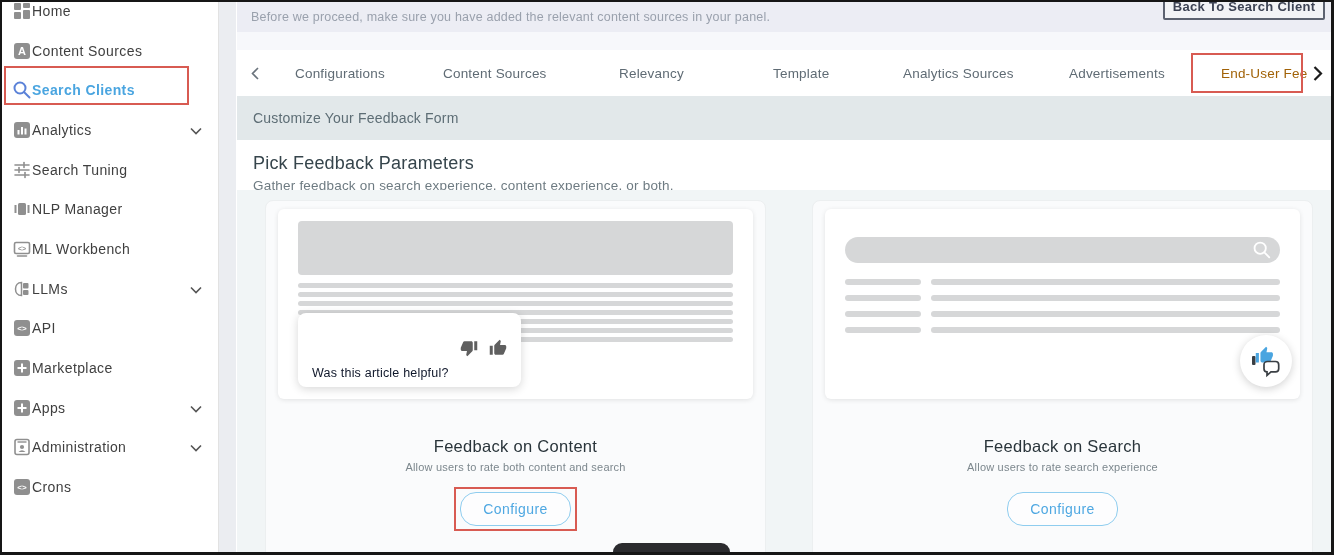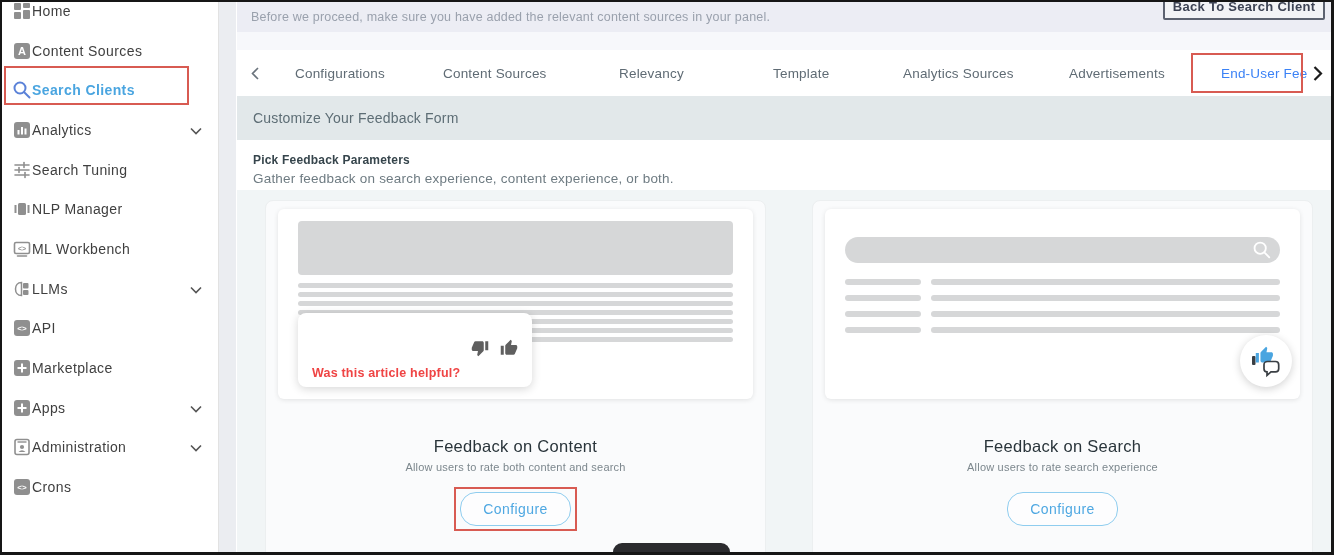--- a/index.html
+++ b/index.html
@@ -27,44 +27,44 @@
               border:2px solid #5c6270; border-radius:2px; color:#3d4354; font-size:13px; font-weight:600;
               letter-spacing:.3px; display:flex; justify-content:center; align-items:flex-end;
               padding-bottom:4px; cursor:pointer; font-family:inherit; }
 
   .panel { position:absolute; top:48px; left:0; right:0; bottom:0; background:#fff; }
 
   
   .tabbar { position:relative; height:46px; background:#fff; }
   .tab { position:absolute; top:0; height:46px; display:flex; align-items:center; font-size:13.5px;
          color:#5f6b74; letter-spacing:.2px; cursor:pointer; white-space:nowrap; }
-  .tab.active { color:#3b82f6; }
+  .tab.active { color:#a16207; }
   .tab-chev { position:absolute; top:0; height:46px; display:flex; align-items:center; cursor:pointer; }
   .tab-annotation { position:absolute; left:954px; top:3px; width:112px; height:40px;
                     border:2px solid #d85b52; pointer-events:none; }
 
   .section-header { height:44px; background:#e2e8ea; display:flex; align-items:center; padding-left:16px;
                     font-size:14px; color:#5d6d75; letter-spacing:.2px; }
 
   .intro { background:#fff; padding:13px 16px 0 16px; height:62px; }
-  .intro-title { font-size:12px; font-weight:700; color:#36454c; letter-spacing:.2px; }
+  .intro-title { font-size:18px; font-weight:400; color:#36454c; letter-spacing:.2px; }
   .intro-sub { font-size:13.5px; color:#6e7b82; margin-top:4px; letter-spacing:.2px; }
 
   
   .cards-area { position:absolute; top:140px; left:0; right:0; bottom:0; background:#f1f5f6;
                 padding:10px 0 0 28px; display:flex; gap:46px; overflow:hidden; }
   .card { width:501px; height:380px; background:#fafbfc; border:1px solid #eceff0; border-radius:8px; }
   .preview { position:relative; margin:8px 12px 0 12px; height:190px; background:#fff; border-radius:6px;
              box-shadow:0 1px 5px rgba(0,0,0,.10); padding:12px 20px; }
   .big-block { height:54px; background:#d6d7d8; border-radius:4px; }
   .lines { margin-top:8px; }
   .line { height:5px; background:#d6d7d8; border-radius:2.5px; margin-bottom:4px; }
   .helpful-pill { position:absolute; left:20px; bottom:12px; background:#fff; border-radius:8px;
                   box-shadow:0 2px 10px rgba(0,0,0,.16); padding:7px 14px; display:flex; align-items:center; gap:11px; }
-  .helpful-label { font-size:12.5px; font-weight:700; color:#ef4444; letter-spacing:.2px; white-space:nowrap;margin-top:46px; }
+  .helpful-label { font-size:12.5px; font-weight:400; color:#0f172a; letter-spacing:.2px; white-space:nowrap;margin-top:46px; }
   .search-pill { position:relative; margin-top:16px; height:26px; background:#d6d7d8; border-radius:13px; }
   .search-pill svg { position:absolute; right:8px; top:3px; }
   .result-rows { margin-top:16px; }
   .result-row { display:flex; gap:10px; margin-bottom:10px; }
   .bar-short { width:76px; height:6px; background:#d6d7d8; border-radius:3px; }
   .bar-long { flex:1; height:6px; background:#d6d7d8; border-radius:3px; }
   .badge { position:absolute; right:8px; bottom:12px; width:52px; height:52px; background:#fff; border-radius:50%;
            box-shadow:0 2px 8px rgba(0,0,0,.18); display:flex; align-items:center; justify-content:center; }
   .card-body { text-align:center; margin-top:38px; }
   .card-title { font-size:16.5px; font-weight:400; color:#29343a; letter-spacing:.3px; }

